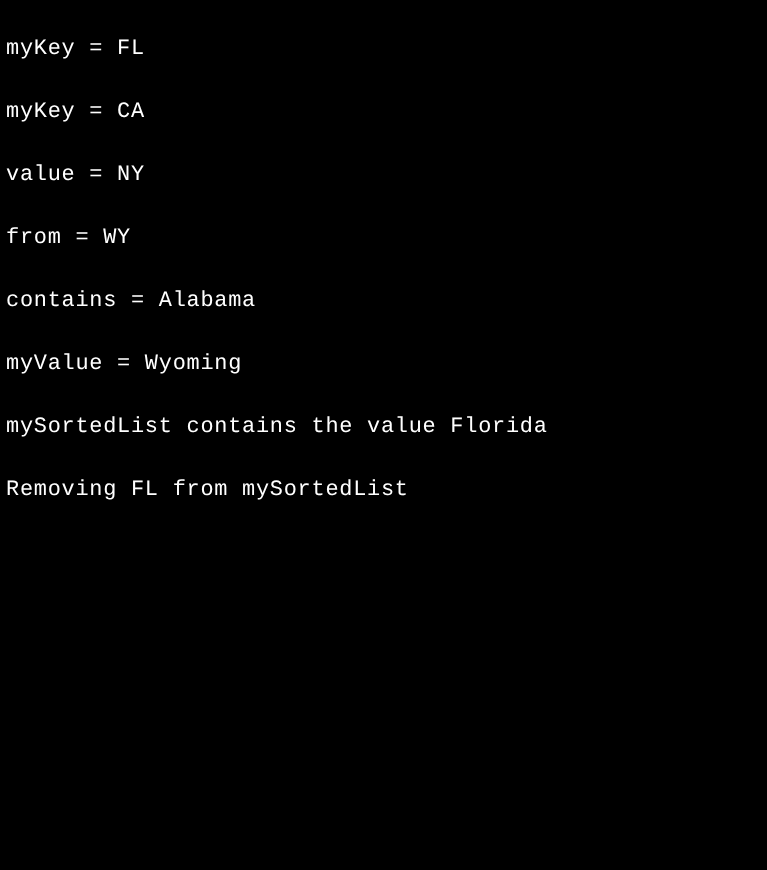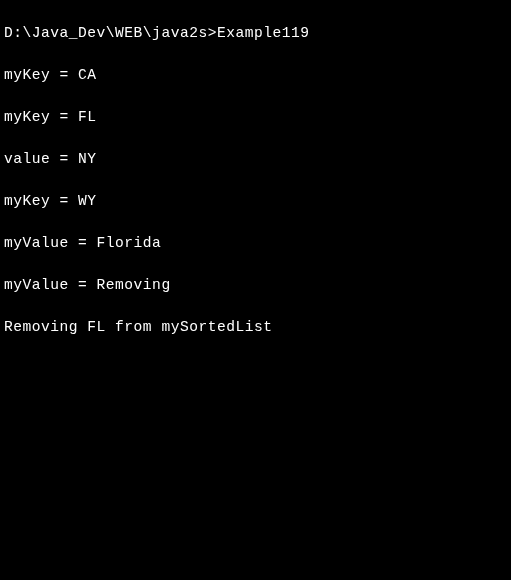--- a/index.html
+++ b/index.html
@@ -19,27 +19,27 @@
     white-space: pre;
     padding: 2px 4px;
     letter-spacing: 0.5px;
   }
   .line { display: block; }
 </style>
 </head>
 <body>
 
 <div class="terminal">
-<span class="line"><span>D:\Java_Dev\WEB\java2s&gt;</span><span>Example119</span></span>
+<span class="line">myKey = FL</span>
 <span class="line">myKey = CA</span>
-<span class="line">myKey = FL</span>
 <span class="line">value = NY</span>
-<span class="line">myKey = WY</span>
-<span class="line">myValue = Florida</span>
-<span class="line">myValue = Removing</span>
+<span class="line">from = WY</span>
+<span class="line">contains = Alabama</span>
+<span class="line">myValue = Wyoming</span>
+<span class="line">mySortedList contains the value Florida</span>
 <span class="line">Removing FL from mySortedList</span>
 
 
 
 
 
 
 
 
 

